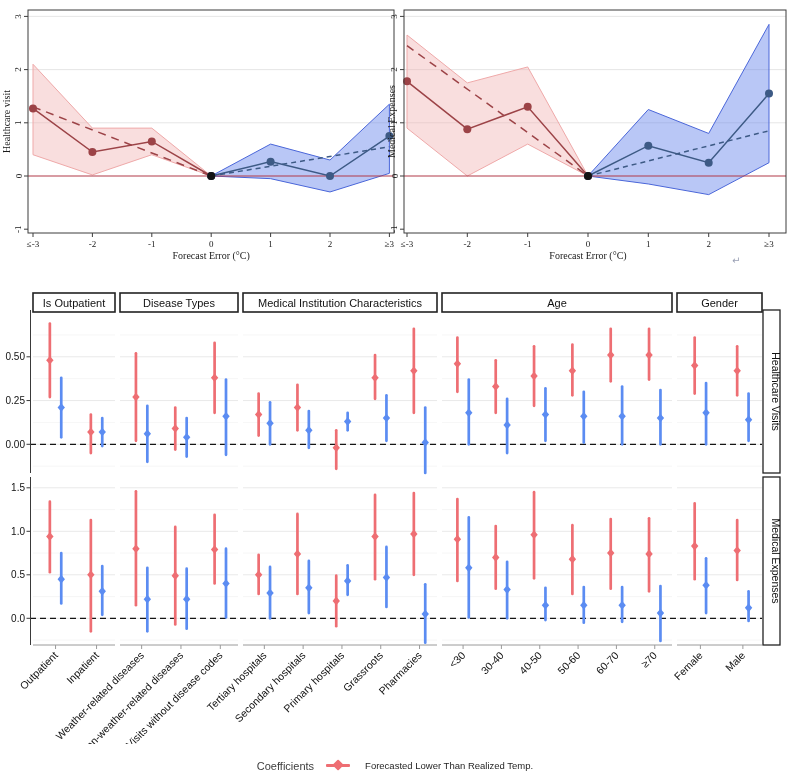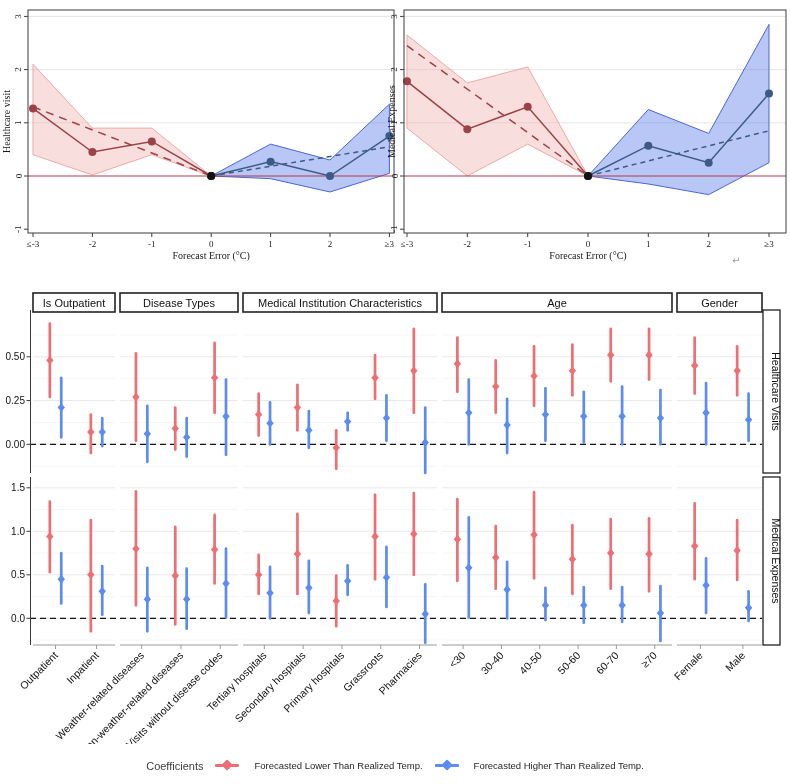--- a/index.html
+++ b/index.html
@@ -579,21 +579,14 @@
 
   <div class="legend">
     <span class="legend-title">Coefficients</span>
     <span class="legend-item">
       <span class="key">
         <i class="kline red-bg"></i>
         <i class="kdiamond red-bg"></i>
       </span>
       <span class="legend-label">Forecasted Lower Than Realized Temp.</span>
     </span>
-    <span class="legend-item">
-      <span class="key">
-        <i class="kline blue-bg"></i>
-        <i class="kdiamond blue-bg"></i>
-      </span>
-      <span class="legend-label">Forecasted Higher Than Realized Temp.</span>
-    </span>
   </div>
 </div>
 
 </body></html>

